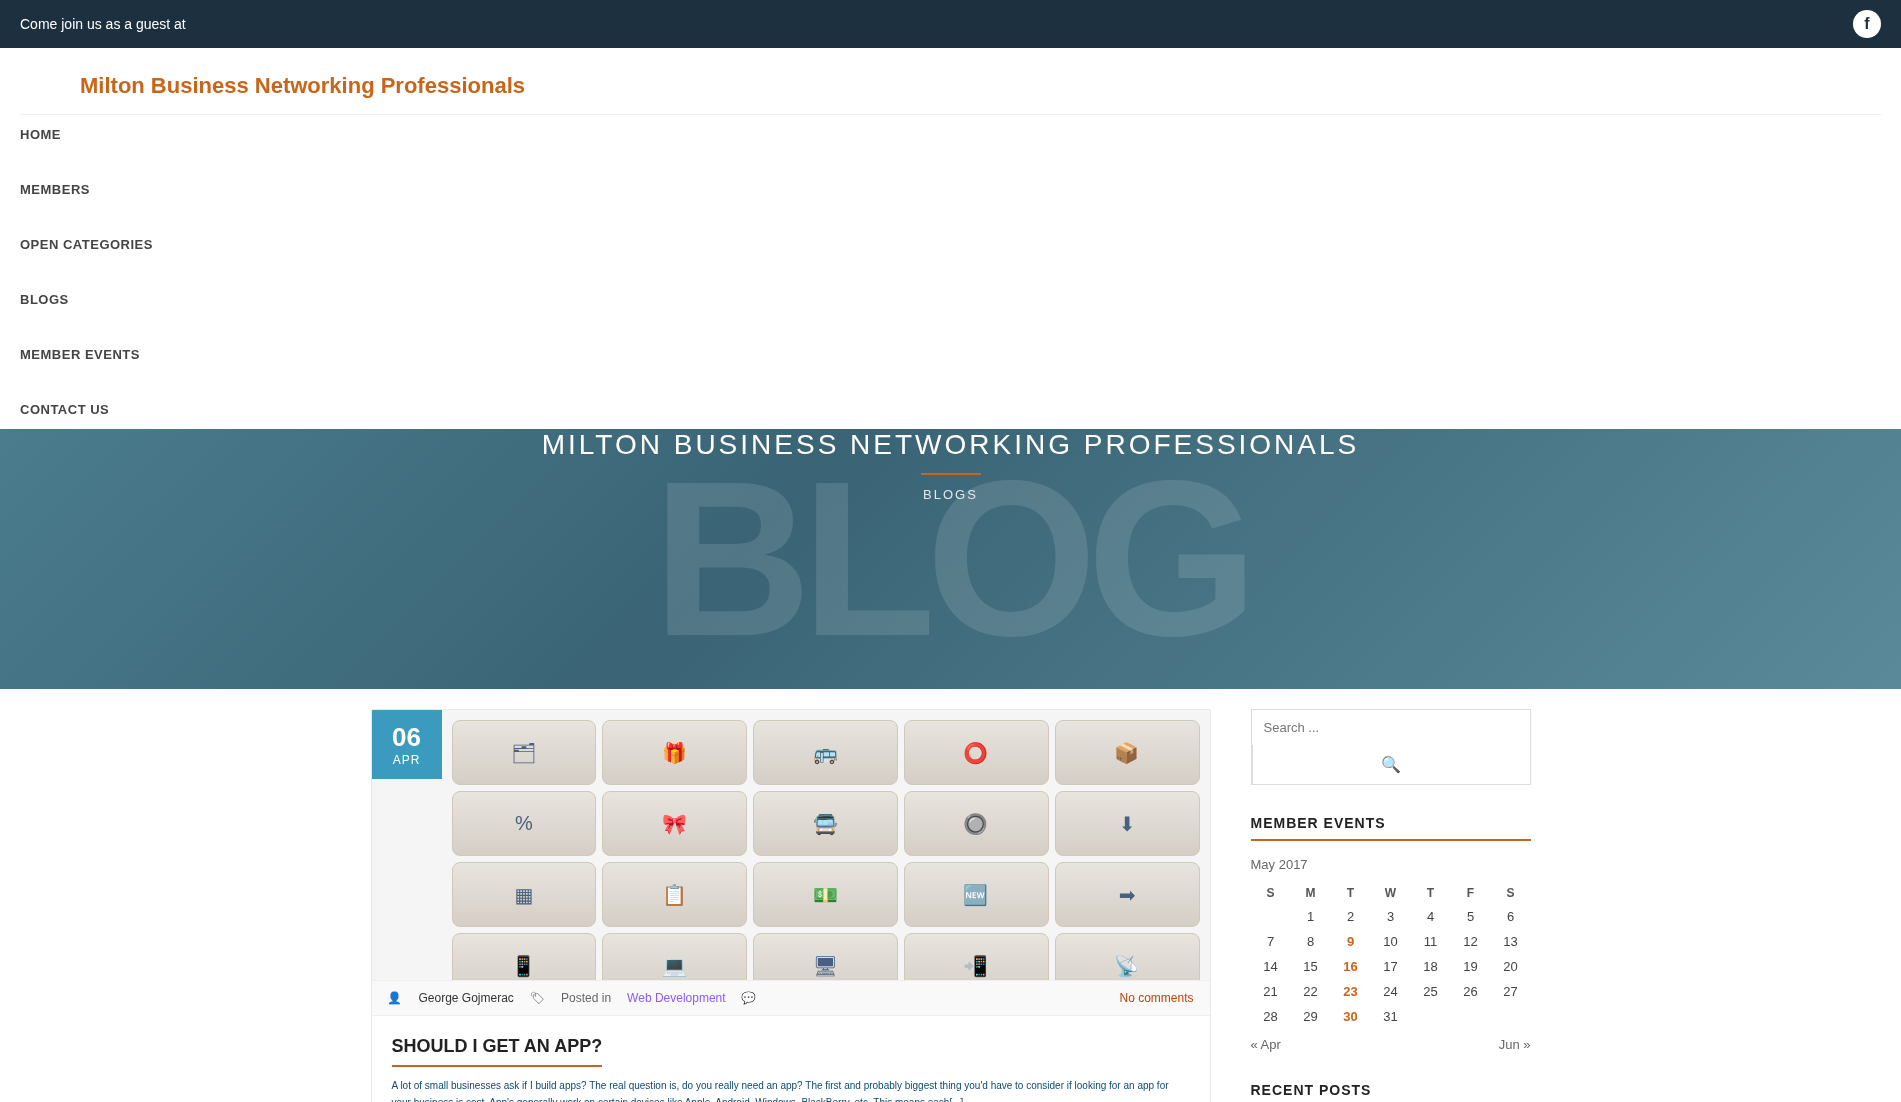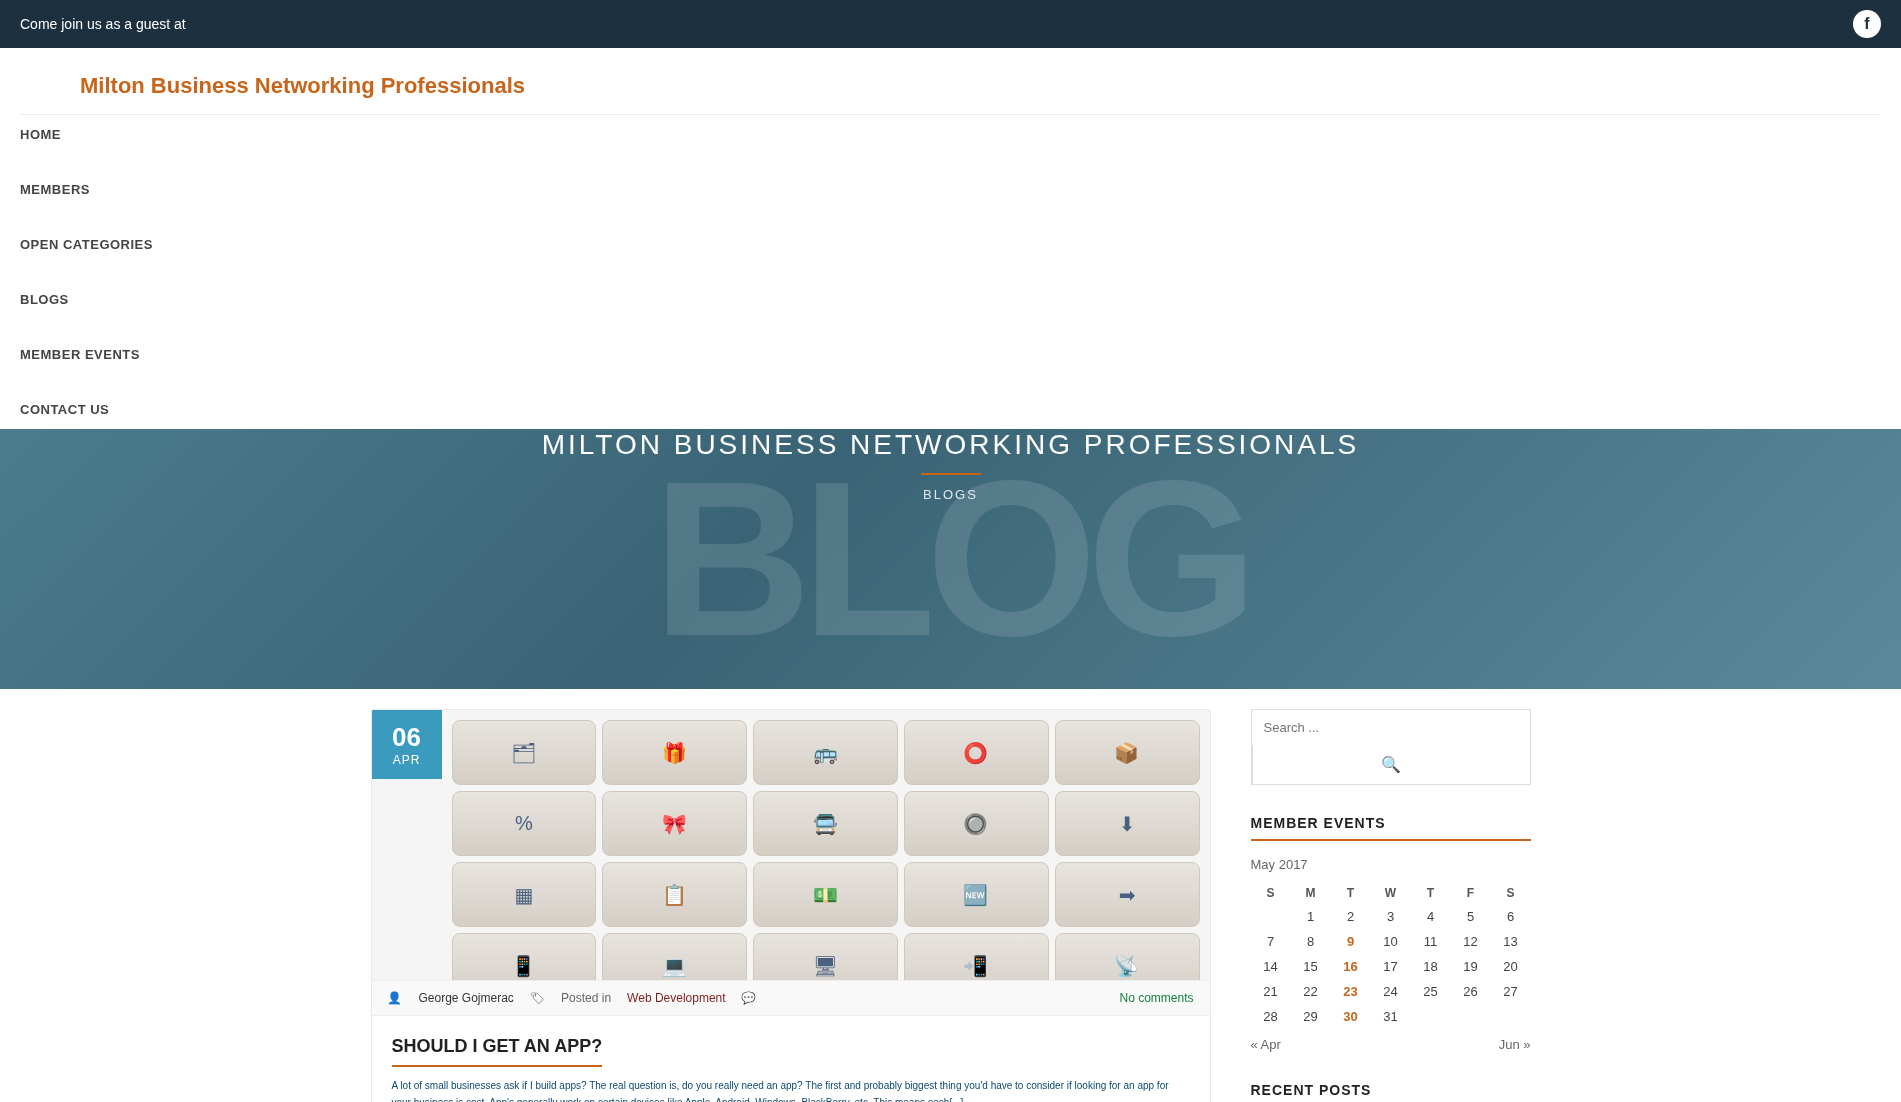--- a/index.html
+++ b/index.html
@@ -188,22 +188,22 @@
       border-top: 1px solid #eee;
       border-bottom: 1px solid #eee;
       padding: 10px 16px;
       display: flex;
       align-items: center;
       gap: 16px;
       font-size: 12px;
       color: #666;
     }
     .post-meta-author { color: #333; }
-    .post-meta-category { color: #7f1d1d; text-decoration: none; }
-    .post-meta-comments { color: #15803d; text-decoration: none; margin-left: auto; }
+    .post-meta-category { color: #8b5cf6; text-decoration: none; }
+    .post-meta-comments { color: #c2410c; text-decoration: none; margin-left: auto; }
 
     .post-content {
       padding: 20px;
     }
     .post-title {
       font-size: 18px;
       font-weight: 700;
       color: #222;
       margin-bottom: 10px;
       border-bottom: 2px solid #c8651b;

